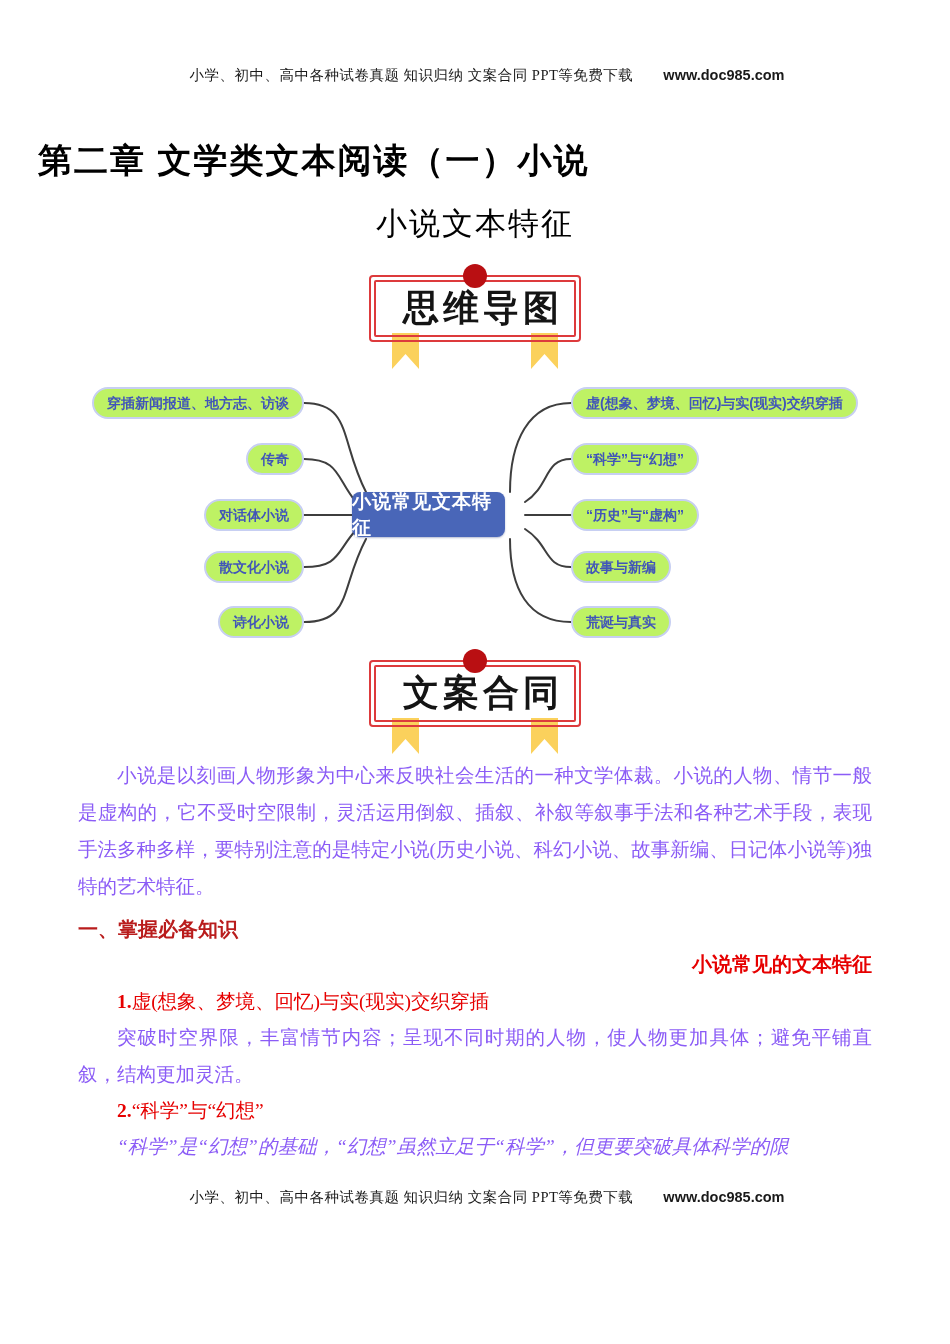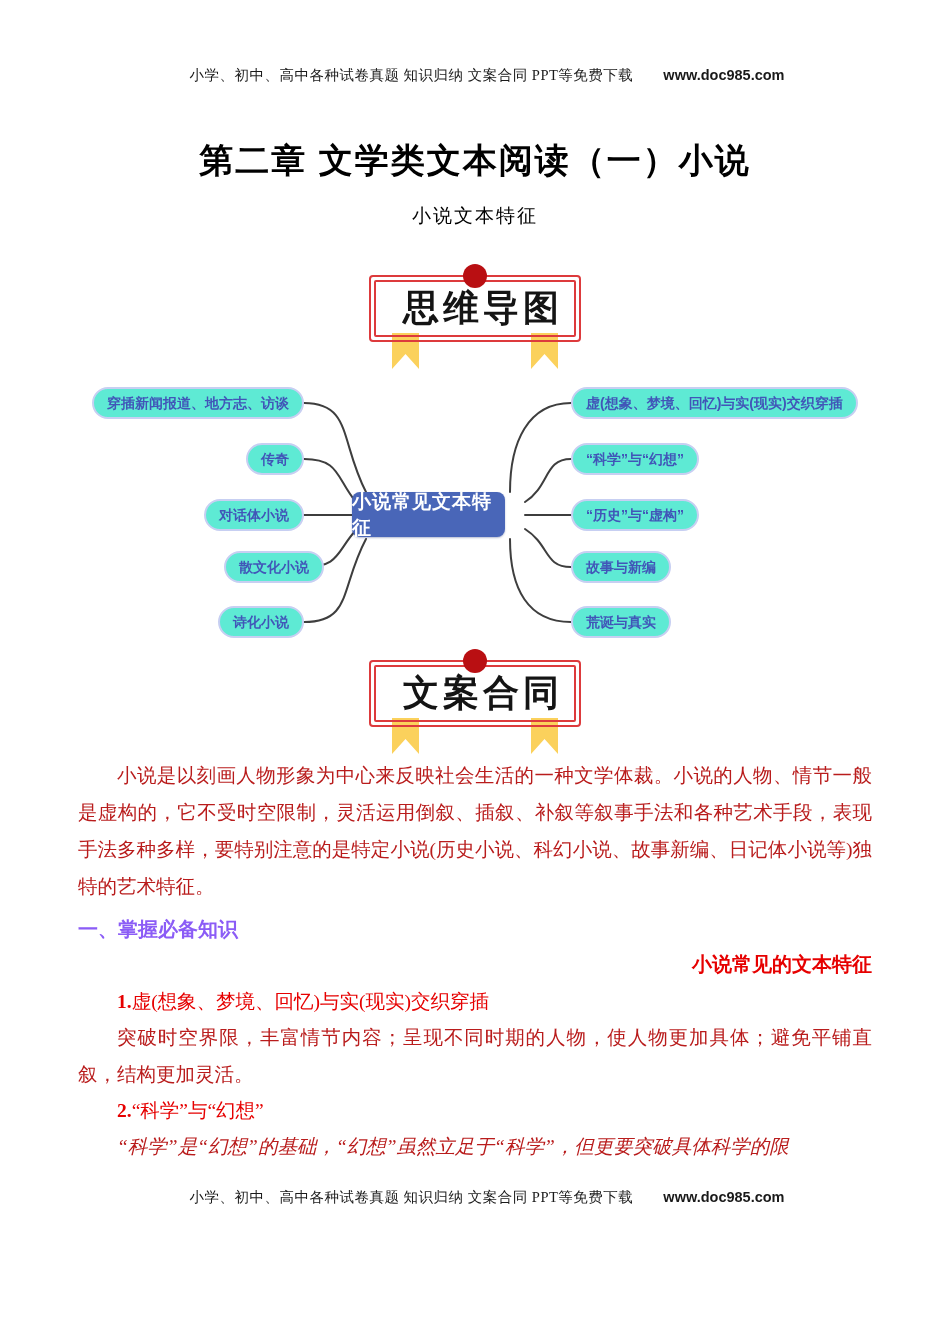--- a/index.html
+++ b/index.html
@@ -12,27 +12,27 @@
   
   .doc-meta {
     position:absolute; left:0; width:100%; text-align:center;
     font-size:14.5px; color:#1a1a1a; letter-spacing:0.5px;
     font-family:"Liberation Serif","DejaVu Serif",serif;
     margin-left:12px;
   }
   .doc-meta .url { margin-left:30px; font-family:"Liberation Sans","DejaVu Sans",sans-serif; font-weight:600; letter-spacing:0; }
   
   .doc-title {
-    position:absolute; top:138px; left:0; width:100%; text-align:center;
+    position:absolute; top:138px; left:0; width:100%; text-align:left;
     font-size:34px; font-weight:600; letter-spacing:2px;
-    font-family:"Liberation Sans","DejaVu Sans",sans-serif; color:#000;
+    font-family:"Liberation Sans","DejaVu Sans",sans-serif; color:#000;padding-left:38px;
   }
   .doc-subtitle {
     position:absolute; top:203px; left:0; width:100%; text-align:center;
-    font-size:19px; font-weight:500; letter-spacing:2px;
+    font-size:31px; font-weight:500; letter-spacing:2px;
     font-family:"Liberation Sans","DejaVu Sans",sans-serif;
   }
   
   .badge { position:absolute; left:calc(50% - 106px); width:212px; height:67px; background:#fff; }
   .badge .ribbon {
     position:absolute; top:58px; width:27px; height:36px; background:#fbd15c; z-index:1;
     clip-path:polygon(0 0,100% 0,100% 100%,50% 58%,0 100%);
   }
   .badge .ribbon.rl { left:23px; }
   .badge .ribbon.rr { right:23px; }
@@ -44,40 +44,40 @@
   }
   .badge .label {
     position:absolute; inset:0; z-index:2; display:flex; align-items:center; justify-content:center;
     font-family:"Liberation Sans","DejaVu Sans",sans-serif; font-weight:700; font-size:36px;
     letter-spacing:4px; color:#141414;margin-left:16px;
   }
   
   .mindmap { position:absolute; top:380px; left:80px; width:795px; height:272px; }
   .mindmap svg { position:absolute; inset:0; }
   .pill {
-    position:absolute; background:#5eead4; border:2px solid #c7cff2; border-radius:17px;
+    position:absolute; background:#bef264; border:2px solid #c7cff2; border-radius:17px;
     color:#4156b8; font-family:"Liberation Sans","DejaVu Sans",sans-serif; font-weight:700;
     font-size:14px; padding:5px 13px; white-space:nowrap; line-height:18px;
   }
   .pill.right { }
   .center-node {
     position:absolute; left:272px; top:112px; width:153px; height:45px;
     background:#4966b8; border-radius:8px; color:#fff; display:flex; align-items:center; justify-content:center;
     font-family:"Liberation Sans","DejaVu Sans",sans-serif; font-weight:700; font-size:19px; letter-spacing:1px;
     box-shadow:0 1px 2px rgba(40,60,120,0.35);
   }
   
   .para {
     position:absolute; left:78px; width:794px; font-size:19.5px; line-height:37px;
-    text-align:justify; text-indent:2em; color:#b91c1c;
+    text-align:justify; text-indent:2em; color:#8b5cf6;
   }
   .h-section {
     position:absolute; left:78px; width:794px; top:911px;
     font-family:"Liberation Sans","DejaVu Sans",sans-serif; font-weight:700;
-    font-size:20px; line-height:36px; color:#8b5cf6;
+    font-size:20px; line-height:36px; color:#b91c1c;
   }
   .h-center {
     position:absolute; left:78px; width:794px; top:947px; text-align:right;
     font-family:"Liberation Sans","DejaVu Sans",sans-serif; font-weight:700;
     font-size:20px; line-height:34px; color:#e60000;
   }
   .h-sub {
     position:absolute; left:78px; width:794px; font-size:19.5px; line-height:36px;
     color:#e60000; text-indent:2em;
   }
@@ -116,21 +116,21 @@
         <path d="M 445 122 C 470 106 464 79 491 79"></path>
         <path d="M 445 135 L 491 135"></path>
         <path d="M 445 149 C 470 165 464 187 491 187"></path>
         <path d="M 430 159 C 430 209 448 242 491 242"></path>
       </g>
     </svg>
 
     <div class="pill" style="top:7px;   right:571px;">穿插新闻报道、地方志、访谈</div>
     <div class="pill" style="top:63px;  right:571px;">传奇</div>
     <div class="pill" style="top:119px; right:571px;">对话体小说</div>
-    <div class="pill" style="top:171px; right:551px;">散文化小说</div>
+    <div class="pill" style="top:171px; right:571px;">散文化小说</div>
     <div class="pill" style="top:226px; right:571px;">诗化小说</div>
 
     <div class="center-node">小说常见文本特征</div>
 
     <div class="pill right" style="top:7px;   left:491px;">虚(想象、梦境、回忆)与实(现实)交织穿插</div>
     <div class="pill right" style="top:63px;  left:491px;">“科学”与“幻想”</div>
     <div class="pill right" style="top:119px; left:491px;">“历史”与“虚构”</div>
     <div class="pill right" style="top:171px; left:491px;">故事与新编</div>
     <div class="pill right" style="top:226px; left:491px;">荒诞与真实</div>
   </div>

